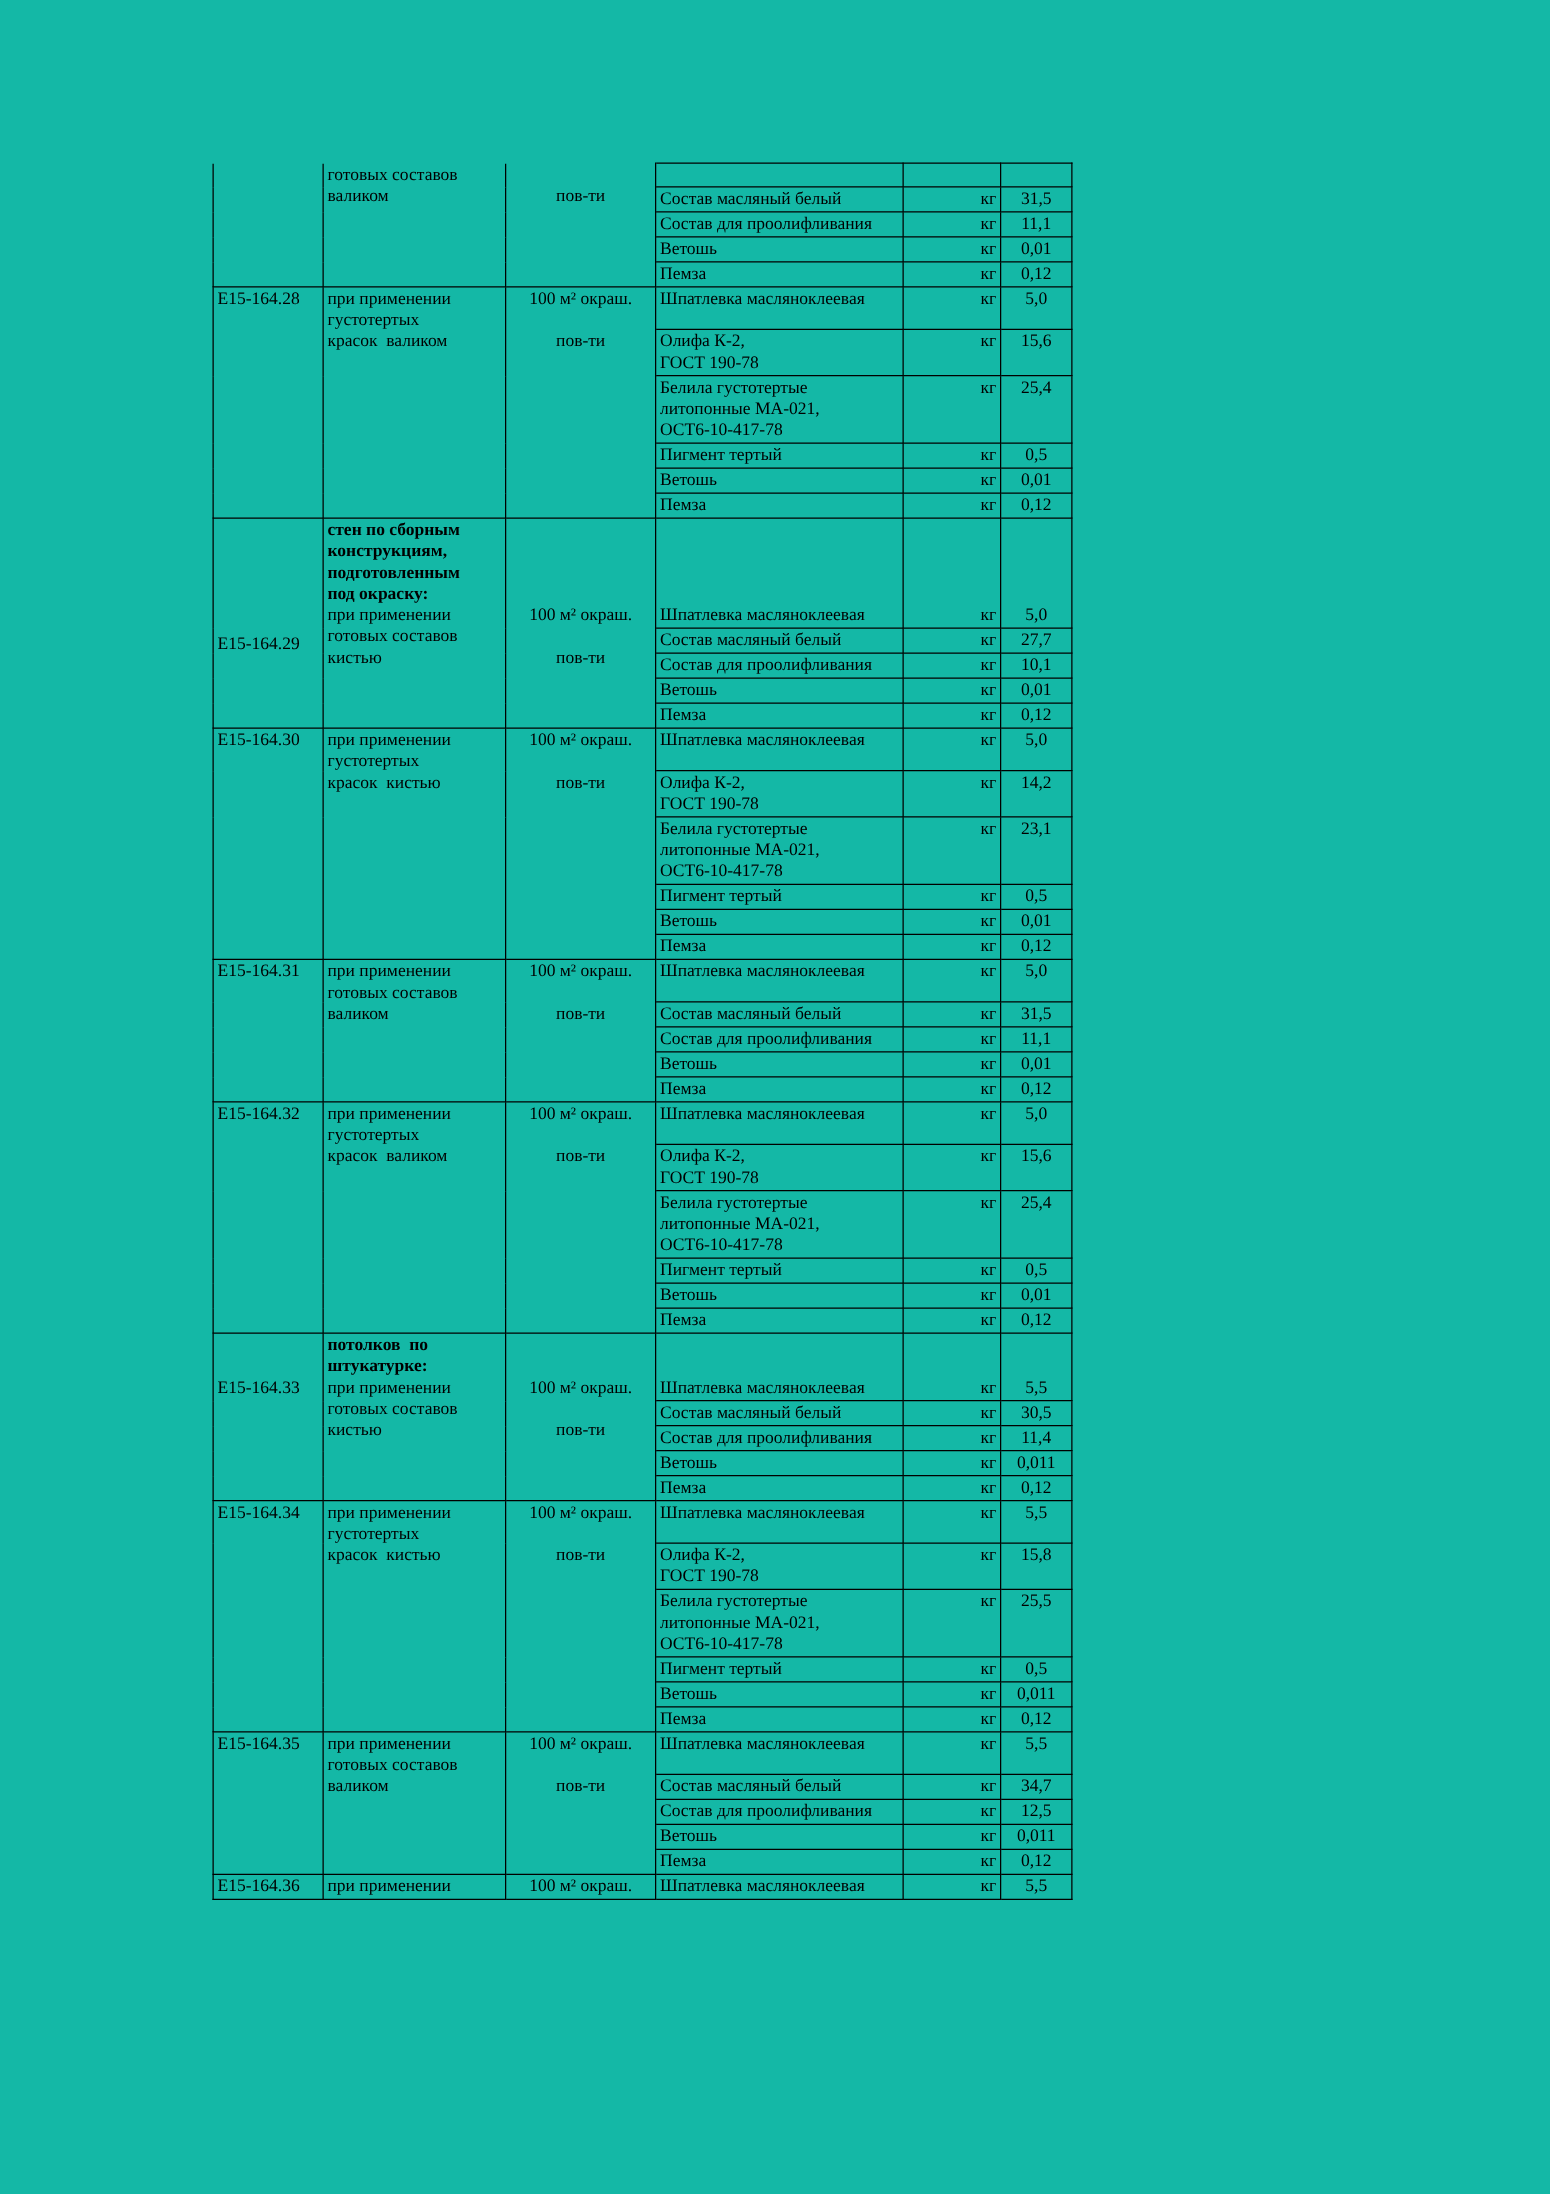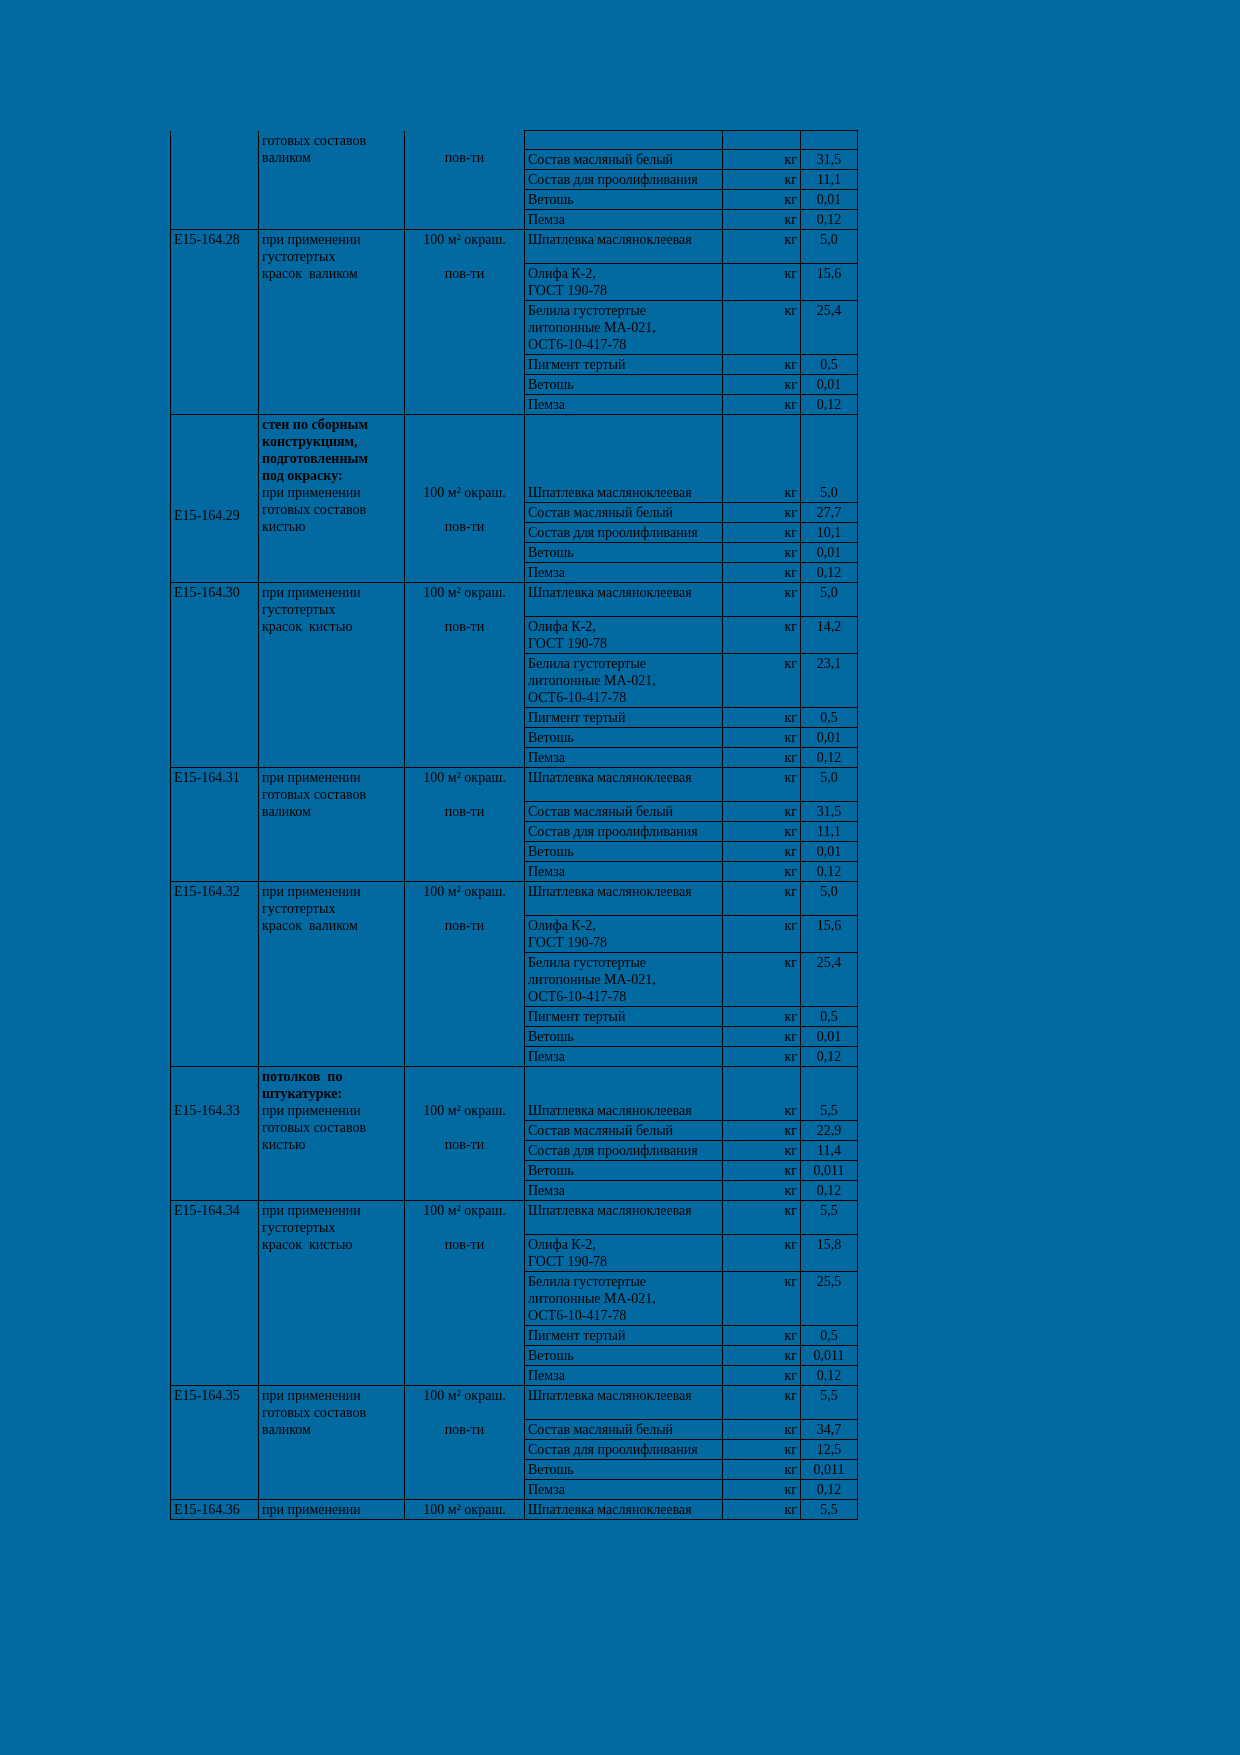--- a/index.html
+++ b/index.html
@@ -5,21 +5,21 @@
   * { box-sizing: border-box; }
   html, body { margin: 0; padding: 0; background: #ffffff; }
   body {
     font-family: "Liberation Serif", "DejaVu Serif", serif;
     color: #000;
   }
   .page {
     position: relative;
     width: 1240px;
     height: 1755px;
-    background: #0369a1;
+    background: #14b8a6;
     overflow: hidden;
   }
   table.norms {
     position: absolute;
     left: 170px;
     top: 130px;
     width: 687px;
     border-collapse: collapse;
     table-layout: fixed;
     font-size: 14px;
@@ -536,21 +536,21 @@
           </td>
         </tr>
         <tr>
           <td class="mat">
             <div class="mat-text">Состав масляный белый</div>
           </td>
           <td class="mu">
             <div class="u-text">кг</div>
           </td>
           <td class="q">
-            <div class="q-text">22,9</div>
+            <div class="q-text">30,5</div>
           </td>
         </tr>
         <tr>
           <td class="mat">
             <div class="mat-text">Состав для проолифливания</div>
           </td>
           <td class="mu">
             <div class="u-text">кг</div>
           </td>
           <td class="q">

